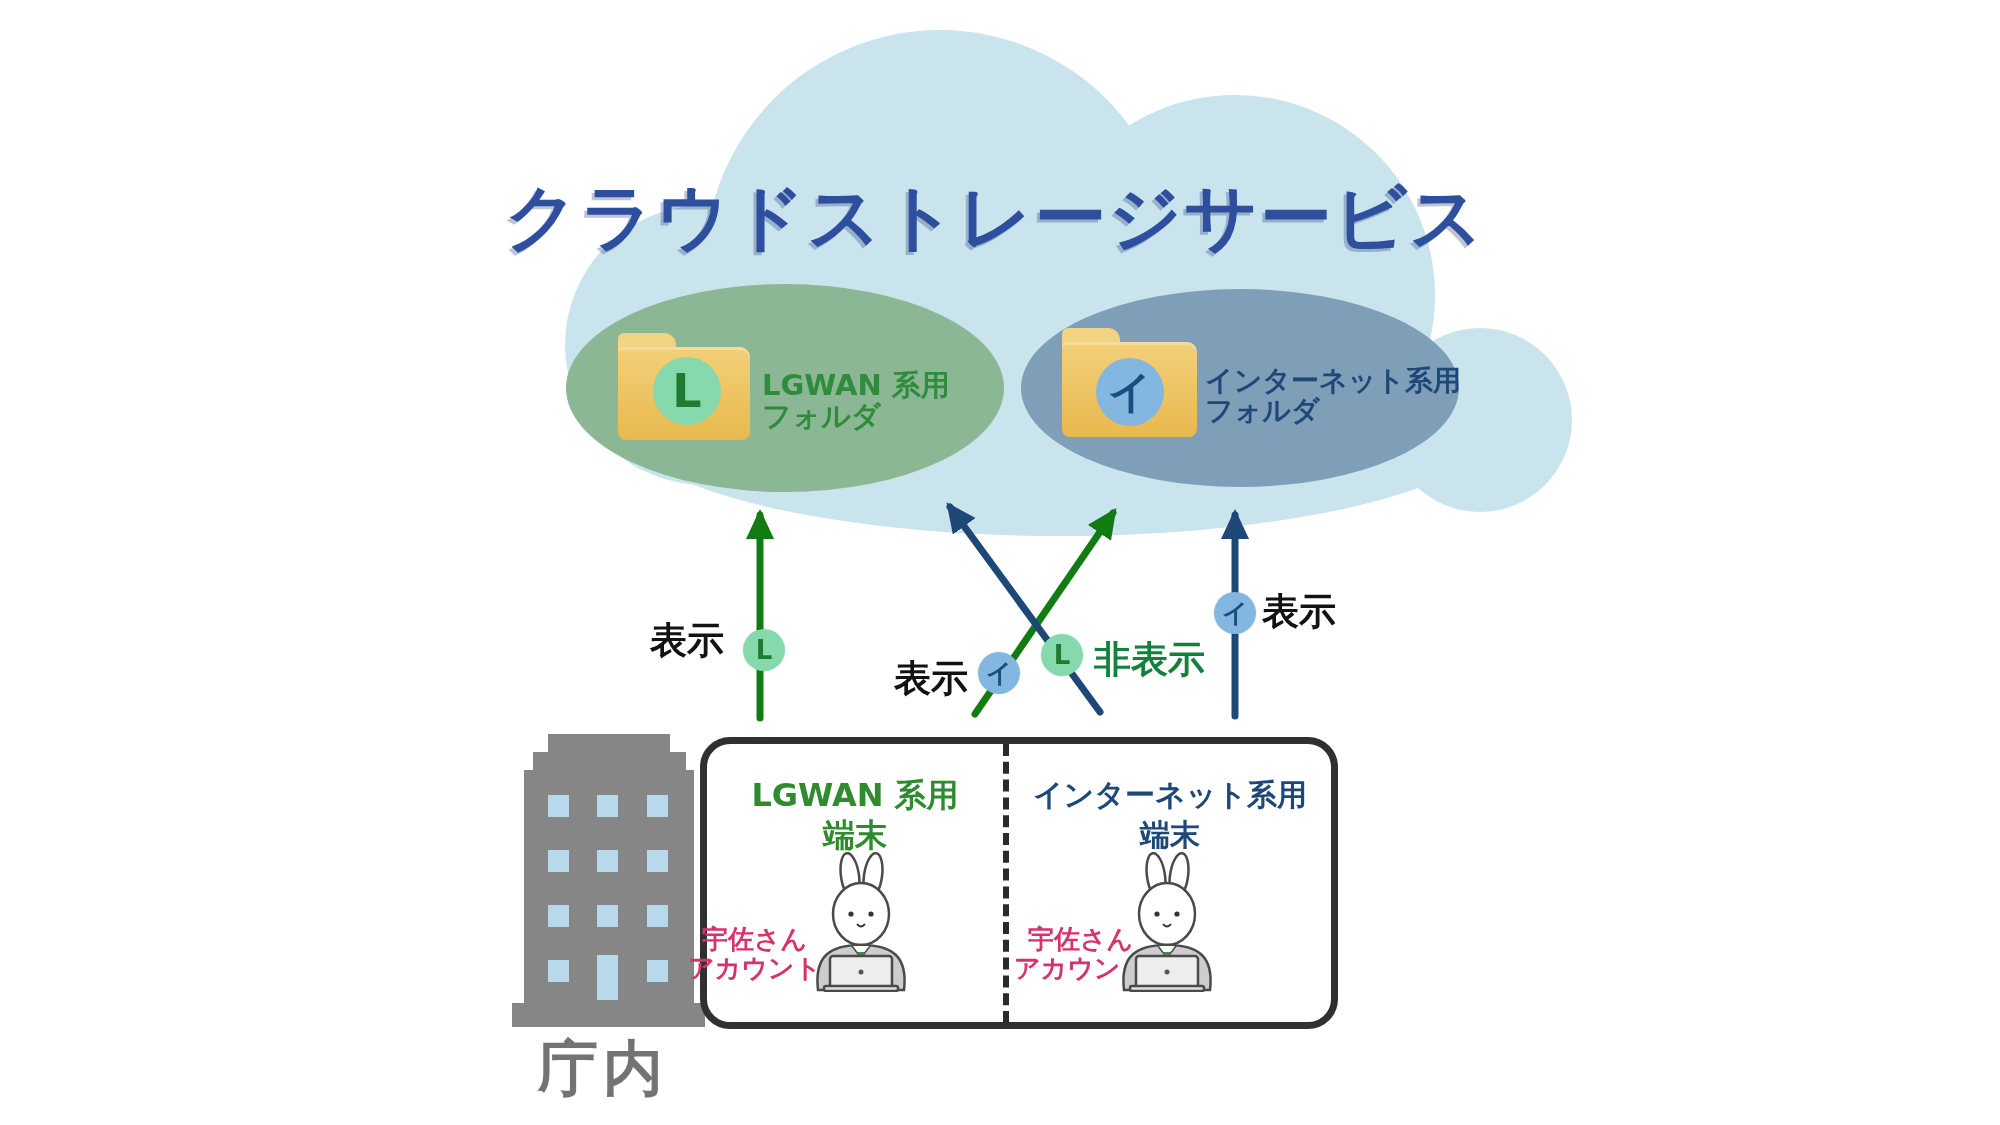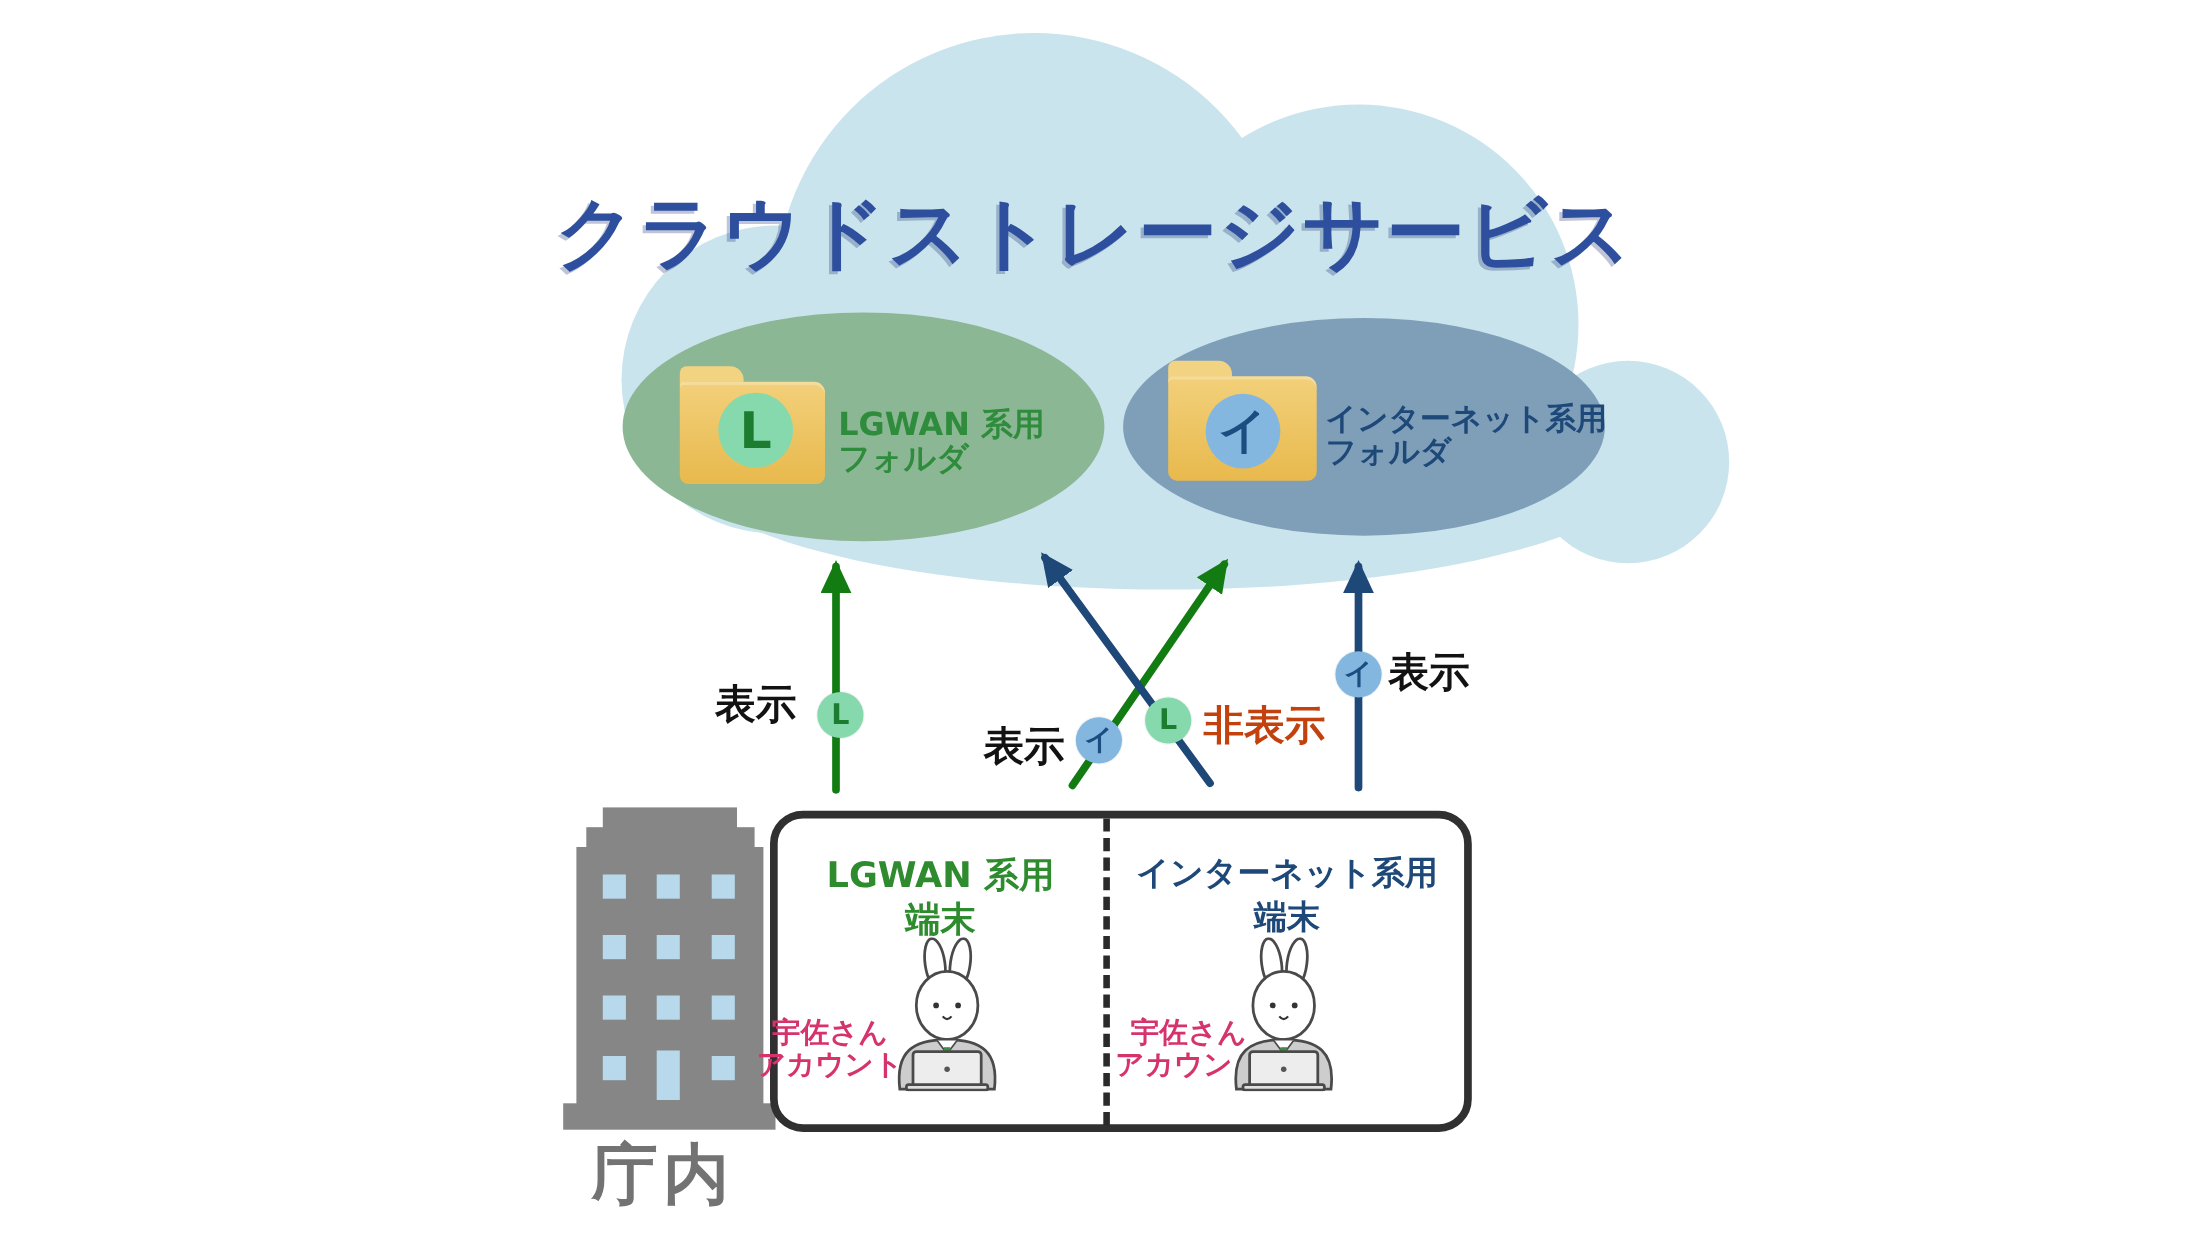--- a/index.html
+++ b/index.html
@@ -5,35 +5,35 @@
   html,body{margin:0;padding:0;background:#ffffff;}
   .stage{
     position:relative;width:2000px;height:1125px;background:#ffffff;overflow:hidden;
     font-family:"DejaVu Sans","Liberation Sans",sans-serif;
   }
   .abs{position:absolute;}
   svg{display:block;}
   .title{
     left:490px;top:181px;width:1010px;text-align:center;
     font-size:72px;font-weight:bold;color:#2e4f9e;letter-spacing:2px;line-height:1;
-    text-shadow:-3px 3px 0 rgba(25,45,110,0.28);white-space:nowrap;font-family:Liberation Mono, monospace;
+    text-shadow:-3px 3px 0 rgba(25,45,110,0.28);white-space:nowrap;
   }
   
   .folder-tab{height:18px;background:#f2d382;border-radius:6px 12px 0 0;}
   .folder-body{background:linear-gradient(#f2d07a,#e8b94d);border-radius:4px 10px 8px 8px;box-shadow:inset 0 3px 0 rgba(255,255,255,0.25);}
   .badge{border-radius:50%;text-align:center;font-weight:bold;}
   .badge-l{background:#85d9ad;color:#1c7d31;}
   .badge-i{background:#84b7e0;color:#1c4d80;}
   .folder-badge{width:68px;height:68px;line-height:68px;font-size:46px;}
   .flow-badge{width:42px;height:42px;line-height:42px;font-size:26px;box-shadow:0 0 0 1px rgba(0,0,0,0.05);}
   .folder-label{font-weight:bold;line-height:31px;white-space:nowrap;}
   .folder-label.green{color:#2f8c3c;font-size:29px;}
   .folder-label.blue{color:#1d4878;font-size:28px;line-height:30px;}
   .flow-label{font-size:37px;font-weight:bold;color:#121212;line-height:1;white-space:nowrap;}
-  .flow-label.hidden-red{color:#c2410c;}
+  .flow-label.hidden-red{color:#15803d;}
   
   .bpart{background:#868686;}
   .bwin{background:#b7d9eb;width:21px;height:22px;}
   .bdoor{background:#b7d9eb;width:21px;height:45px;}
   .building-caption{font-size:60px;font-weight:bold;color:#737373;letter-spacing:5px;line-height:1;}
   
   .office-box{
     left:700px;top:737px;width:638px;height:292px;background:#ffffff;
     border:7px solid #303030;border-radius:30px;box-sizing:border-box;
   }

